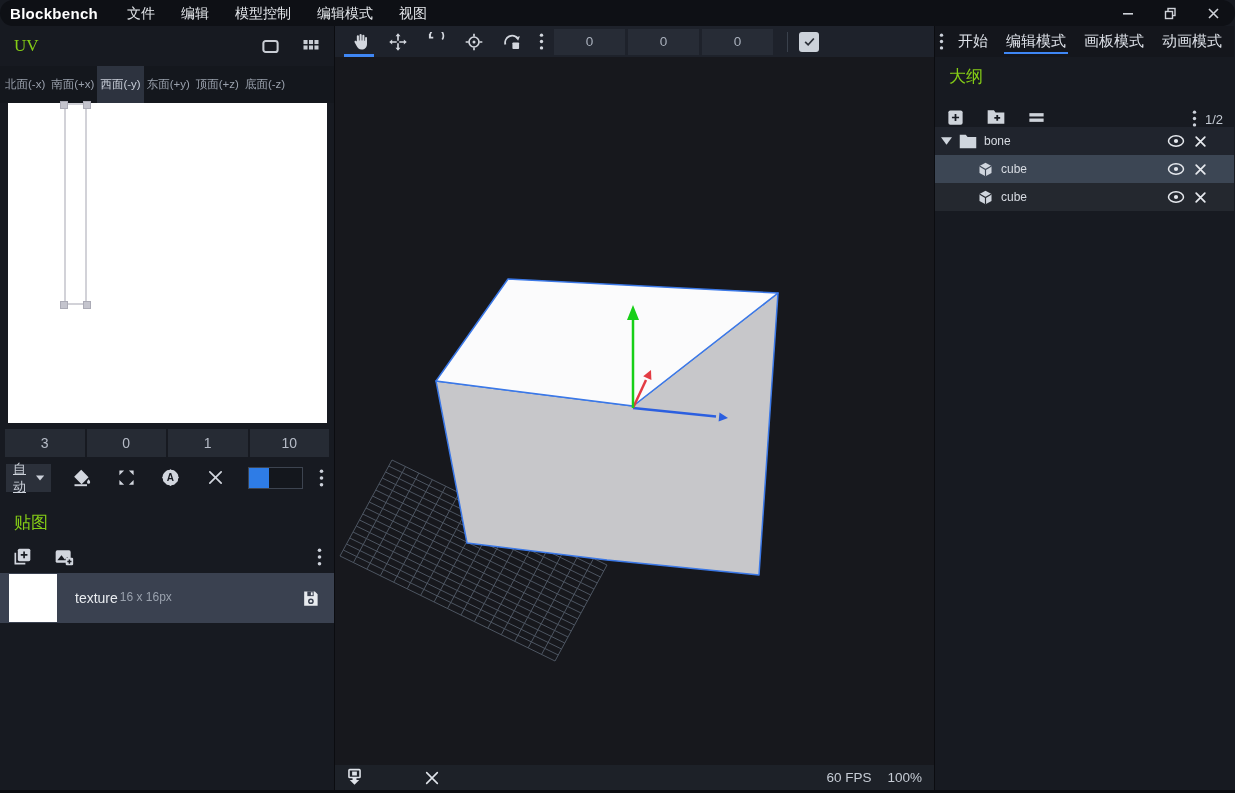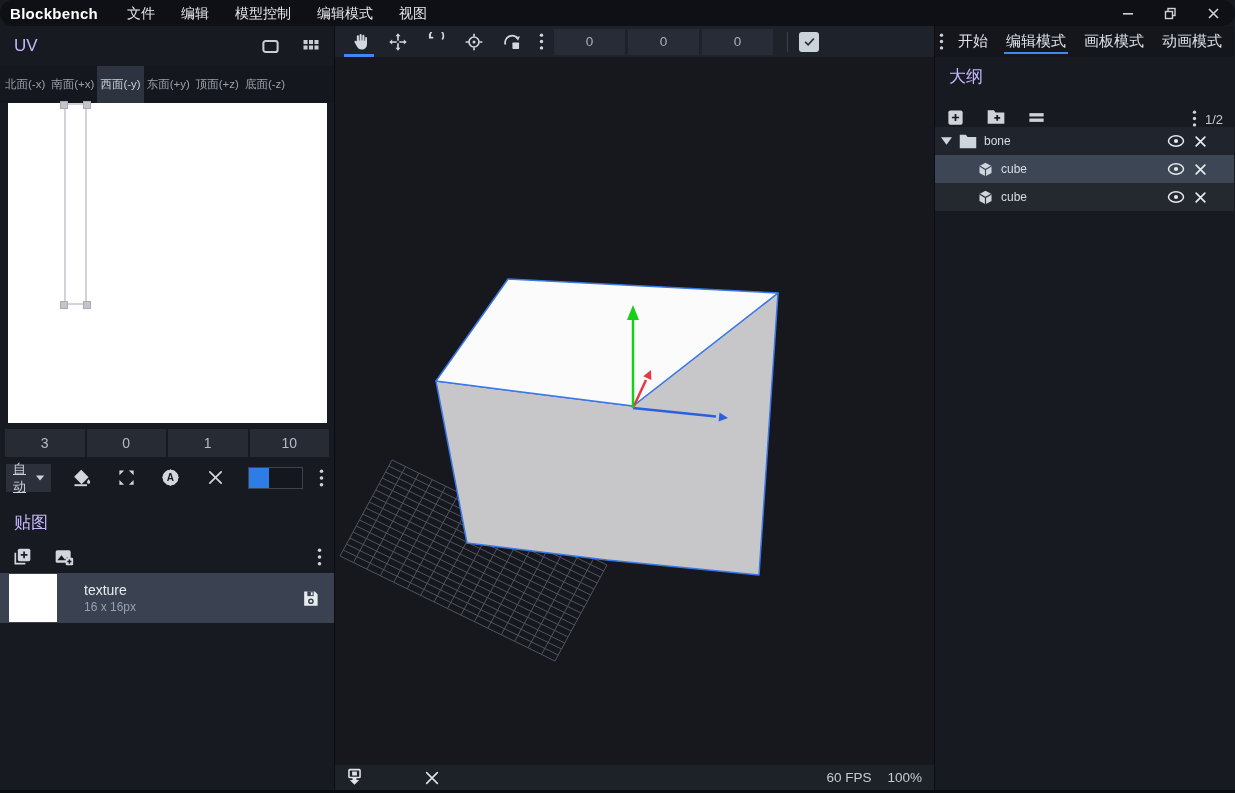--- a/index.html
+++ b/index.html
@@ -17,21 +17,21 @@
   .menu-item { padding:0 13px; font-size:14px; color:#e3e6ea; line-height:26px; cursor:default; }
   .win-controls { margin-left:auto; display:flex; height:26px; }
   .win-btn { width:43px; display:flex; align-items:center; justify-content:center; color:#cfd3d9; }
 
   
   .app { display:flex; height:764px; }
   .bottom-strip { height:3px; background:#0b0c10; }
 
   
   .left-panel { width:335px; background:#171a21; display:flex; flex-direction:column; border-right:1px solid #0b0c10; }
-  .panel-header { display:flex; align-items:center; padding:0 14px; font-size:17px; color:#c4b5fd; }
+  .panel-header { display:flex; align-items:center; padding:0 14px; font-size:17px; color:#84cc16;font-family:Liberation Serif, serif; }
   .uv-header { height:40px; }
   .uv-header .spacer { flex:1; }
   .hdr-icon { color:#c9cdd4; margin-left:22px; display:flex; }
 
   .face-tabs { height:37px; background:#14171d; display:flex; align-items:stretch; padding-left:2px; }
   .face-tab { font-size:11.5px; color:#9aa1ad; display:flex; align-items:center; padding:0 3px; white-space:nowrap; }
   .face-tab.selected { background:#2d333f; color:#c9cfd9; }
 
   .uv-canvas { margin:0 8px; width:319px; height:320px; background:#ffffff; position:relative; }
   .uv-rect { position:absolute; left:56px; top:0px; width:23px; height:202px; border:2px solid #d2d2d8; background:#ffffff; }
@@ -48,21 +48,21 @@
   .uv-slider { width:77px; height:22px; border:1px solid #3d4450; background:#14171d; display:flex; margin-left:2px; }
   .uv-slider .fill { width:20px; height:100%; background:#2e7ce6; }
   .kebab { color:#ccd1da; display:flex; }
   .push-right { margin-left:auto; }
 
   .tex-header { height:45px; padding-top:10px;align-items:center; }
   .tex-toolbar { height:33px; display:flex; align-items:center; padding:0 12px; color:#d2d6de; }
   .tex-toolbar .gap { width:22px; }
   .texture-item { height:50px; background:#3a4150; display:flex; align-items:center; }
   .tex-thumb { width:48px; height:48px; background:#ffffff; margin-left:9px; }
-  .tex-info { margin-left:27px; display:flex; flex-direction:column; gap:2px; }
+  .tex-info { margin-left:18px; display:flex; flex-direction:row; gap:2px; }
   .tex-name { font-size:14px; color:#e8ebef; }
   .tex-size { font-size:12px; color:#99a1ad; }
   .tex-save { margin-left:auto; margin-right:14px; color:#e8ebef; display:flex; }
   .left-fill { flex:1; }
 
   
   .center { width:599px; display:flex; flex-direction:column; background:#17181d; }
   .vp-toolbar { height:31px; background:#1e222b; display:flex; align-items:center; padding-left:6px; }
   .tool-slot { width:38px; height:31px; display:flex; align-items:center; justify-content:center; color:#d3d7de; position:relative; }
   .tool-slot.selected::after { content:''; position:absolute; left:3px; right:5px; bottom:0; height:3px; background:#3f87f5; }

